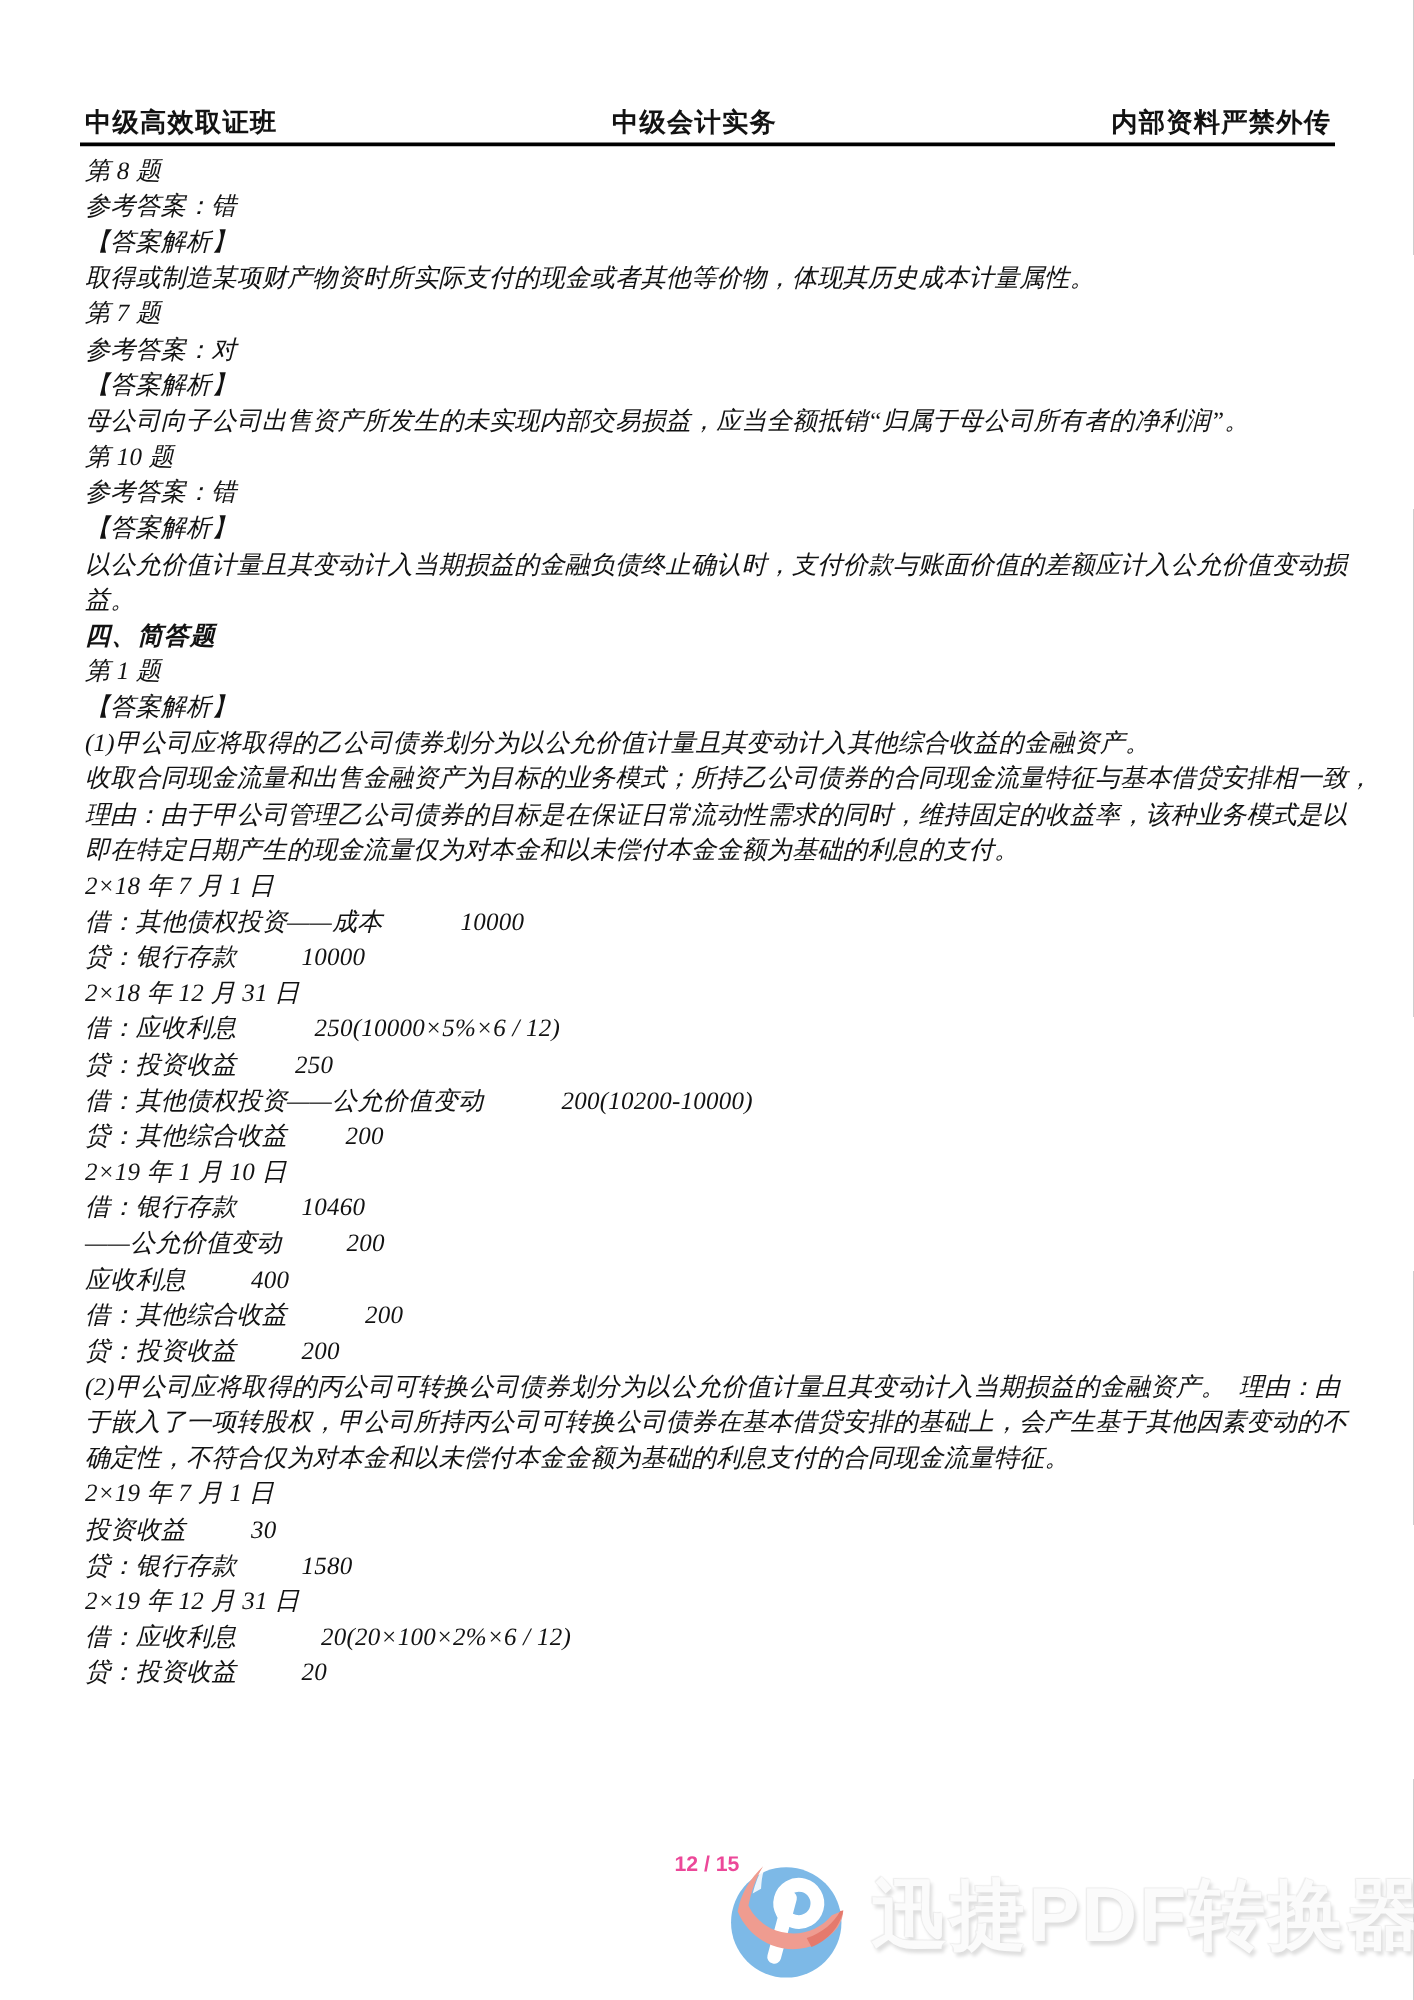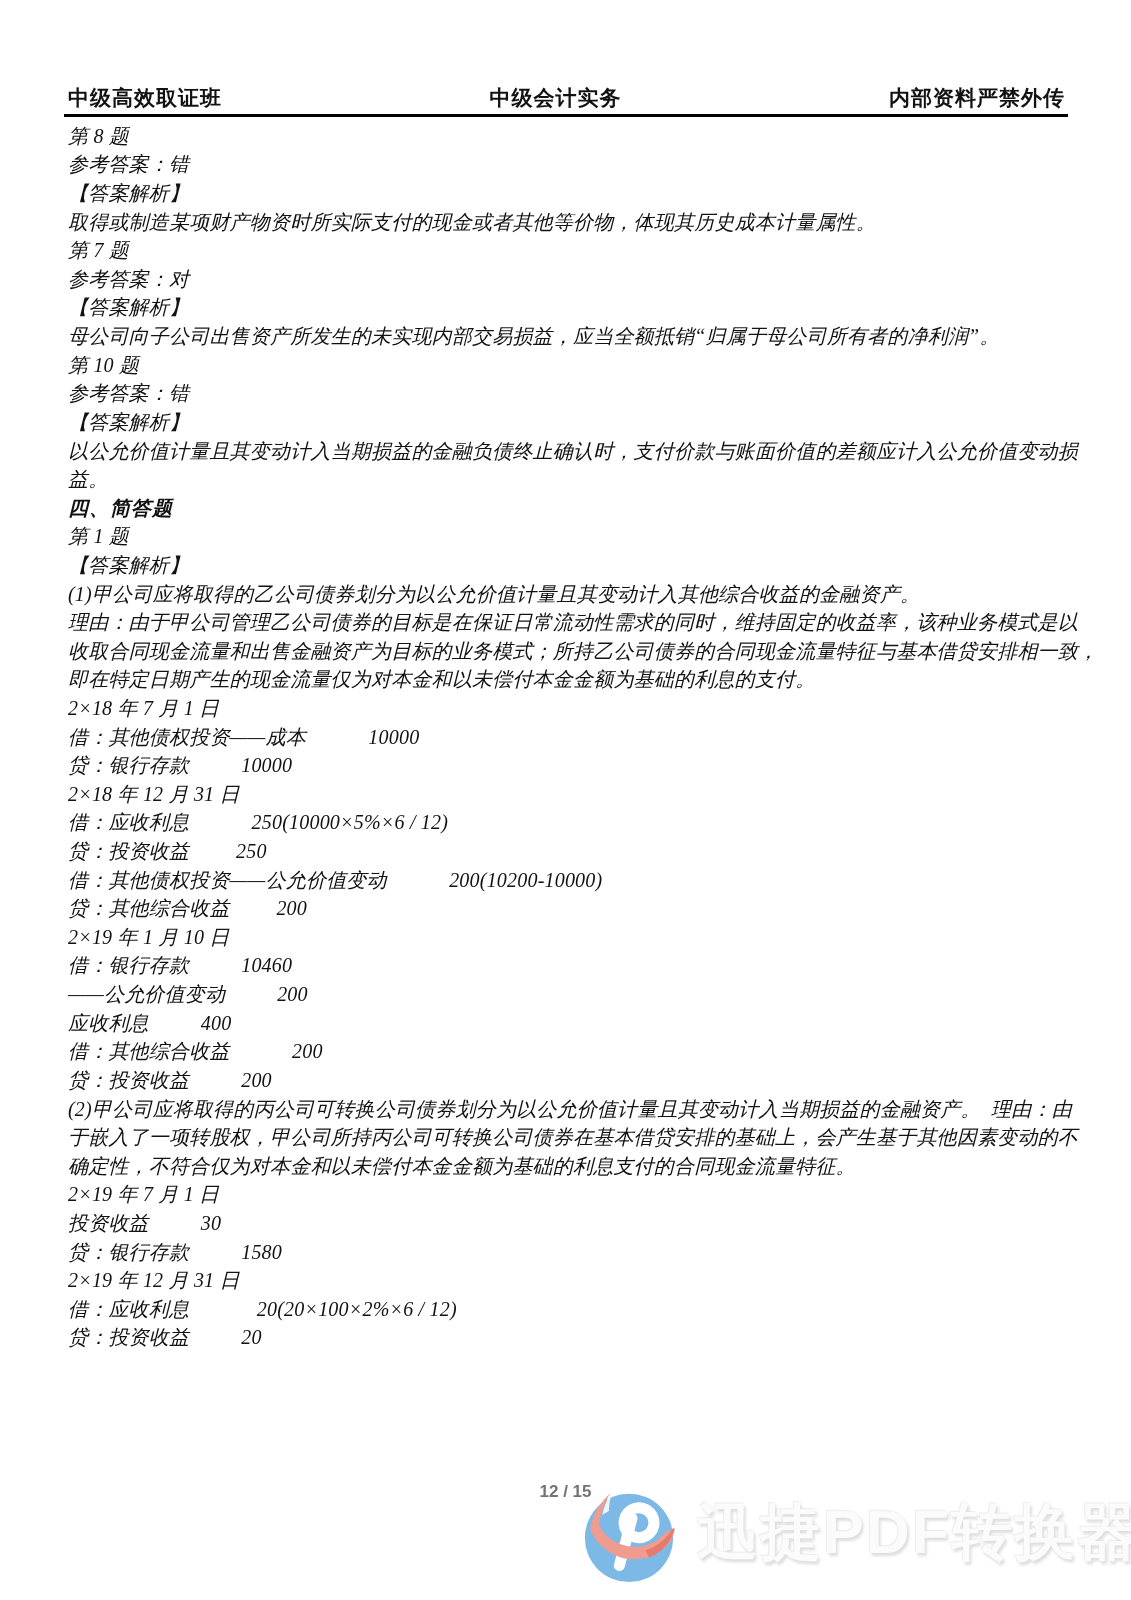--- a/index.html
+++ b/index.html
@@ -35,21 +35,21 @@
   }
   .line.bold{
     font-family:"Liberation Sans","DejaVu Sans",sans-serif;
     font-weight:bold;
     letter-spacing:1px;
   }
   .footer{
     position:absolute;top:1482px;left:0;width:1131px;
     text-align:center;
     font-family:"Liberation Sans","DejaVu Sans",sans-serif;
-    font-weight:bold;font-size:17px;color:#737373;
+    font-weight:bold;font-size:17px;color:#ec4899;
     z-index:3;
   }
   .watermark{
     position:absolute;left:581px;top:1486px;
     display:flex;align-items:flex-start;
     z-index:2;
   }
   .wm-logo{width:96px;height:100px;flex:0 0 auto;}
   .wm-text{
     font-family:"Liberation Sans","DejaVu Sans",sans-serif;
@@ -86,22 +86,22 @@
       <div class="line">母公司向子公司出售资产所发生的未实现内部交易损益，应当全额抵销“归属于母公司所有者的净利润”。</div>
       <div class="line">第 10 题</div>
       <div class="line">参考答案：错</div>
       <div class="line">【答案解析】</div>
       <div class="line">以公允价值计量且其变动计入当期损益的金融负债终止确认时，支付价款与账面价值的差额应计入公允价值变动损</div>
       <div class="line">益。</div>
       <div class="line bold">四、简答题</div>
       <div class="line">第 1 题</div>
       <div class="line">【答案解析】</div>
       <div class="line">(1)甲公司应将取得的乙公司债券划分为以公允价值计量且其变动计入其他综合收益的金融资产。</div>
+      <div class="line">收取合同现金流量和出售金融资产为目标的业务模式；所持乙公司债券的合同现金流量特征与基本借贷安排相一致，</div>
       <div class="line">理由：由于甲公司管理乙公司债券的目标是在保证日常流动性需求的同时，维持固定的收益率，该种业务模式是以</div>
-      <div class="line">收取合同现金流量和出售金融资产为目标的业务模式；所持乙公司债券的合同现金流量特征与基本借贷安排相一致，</div>
       <div class="line">即在特定日期产生的现金流量仅为对本金和以未偿付本金金额为基础的利息的支付。</div>
       <div class="line">2×18 年 7 月 1 日</div>
       <div class="line">借：其他债权投资——成本            10000</div>
       <div class="line">贷：银行存款          10000</div>
       <div class="line">2×18 年 12 月 31 日</div>
       <div class="line">借：应收利息            250(10000×5%×6 / 12)</div>
       <div class="line">贷：投资收益         250</div>
       <div class="line">借：其他债权投资——公允价值变动            200(10200-10000)</div>
       <div class="line">贷：其他综合收益         200</div>
       <div class="line">2×19 年 1 月 10 日</div>

